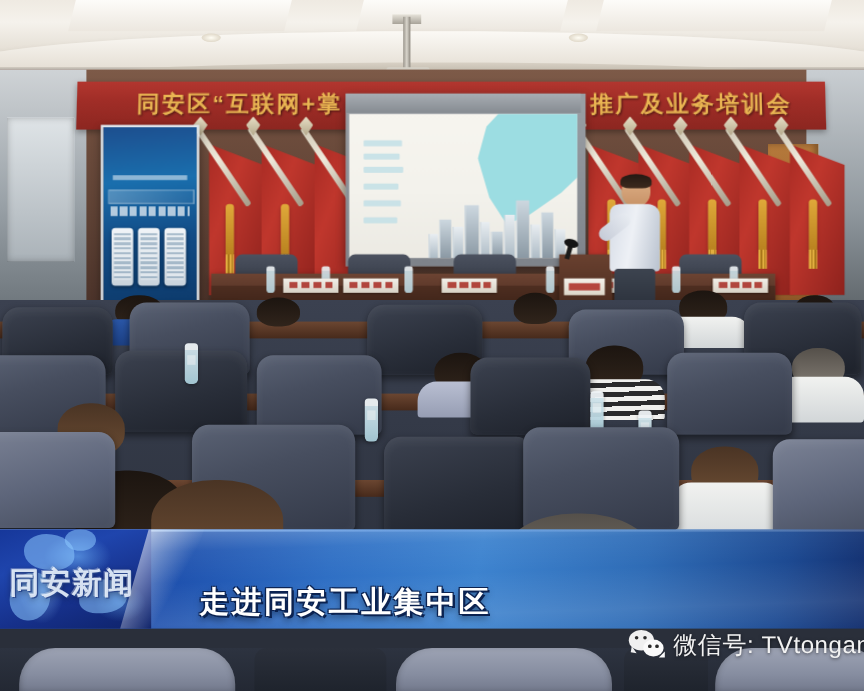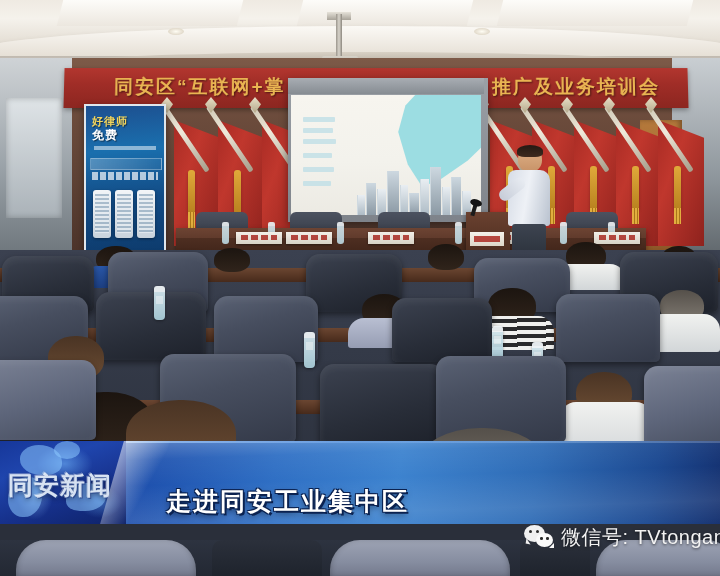--- a/index.html
+++ b/index.html
@@ -567,24 +567,20 @@
       <div class="bldg dark" style="left:54px;width:9px;height:22px;"></div>
       <div class="bldg" style="left:65px;width:8px;height:36px;"></div>
       <div class="bldg dark" style="left:75px;width:10px;height:48px;"></div>
       <div class="bldg" style="left:87px;width:7px;height:28px;"></div>
       <div class="bldg dark" style="left:96px;width:9px;height:38px;"></div>
       <div class="bldg" style="left:107px;width:8px;height:24px;"></div>
     </div>
   </div>
 
   <div class="poster">
-    <div class="poster-head">
-      <div class="poster-h1">好律师</div>
-      <div class="poster-h2">免费</div>
-    </div>
     <div class="poster-sub"></div>
     <div class="poster-band"></div>
     <div class="poster-title2"></div>
     <div class="phone" style="left:7px;"></div>
     <div class="phone" style="left:29px;"></div>
     <div class="phone" style="left:51px;"></div>
   </div>
 
   <div class="table-chair" style="left:196px;"></div>
   <div class="table-chair" style="left:290px;"></div>

